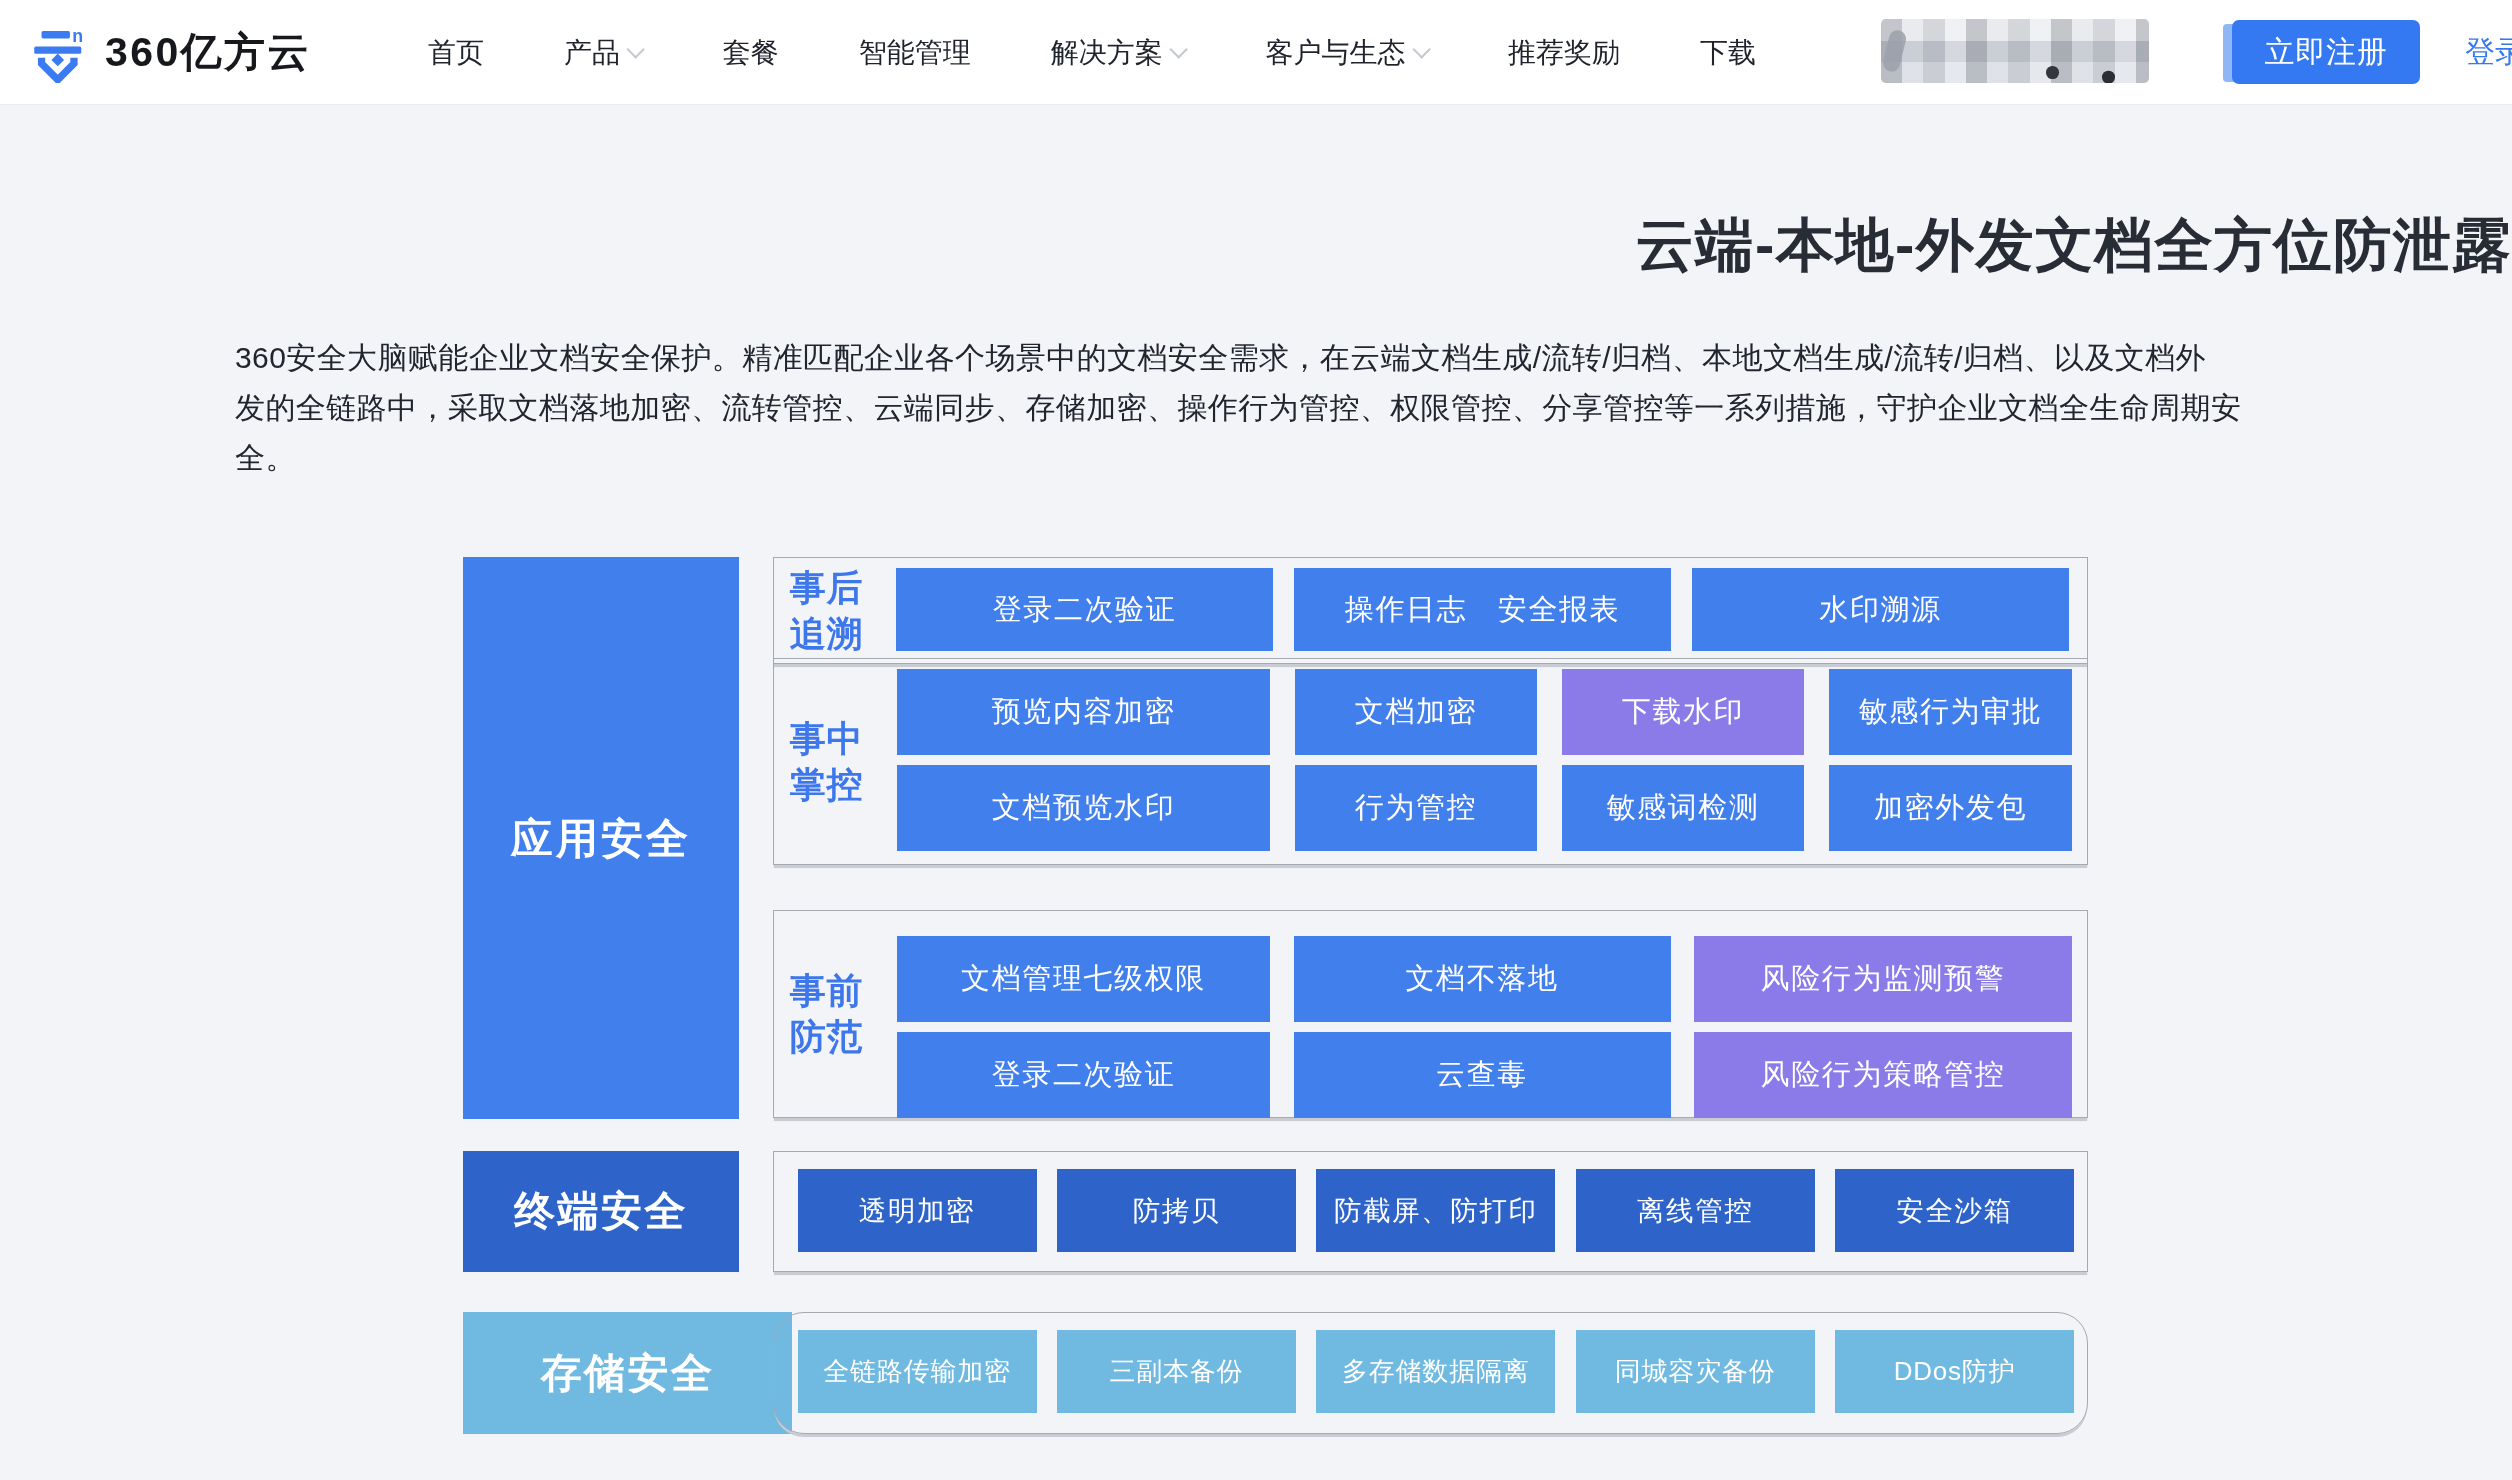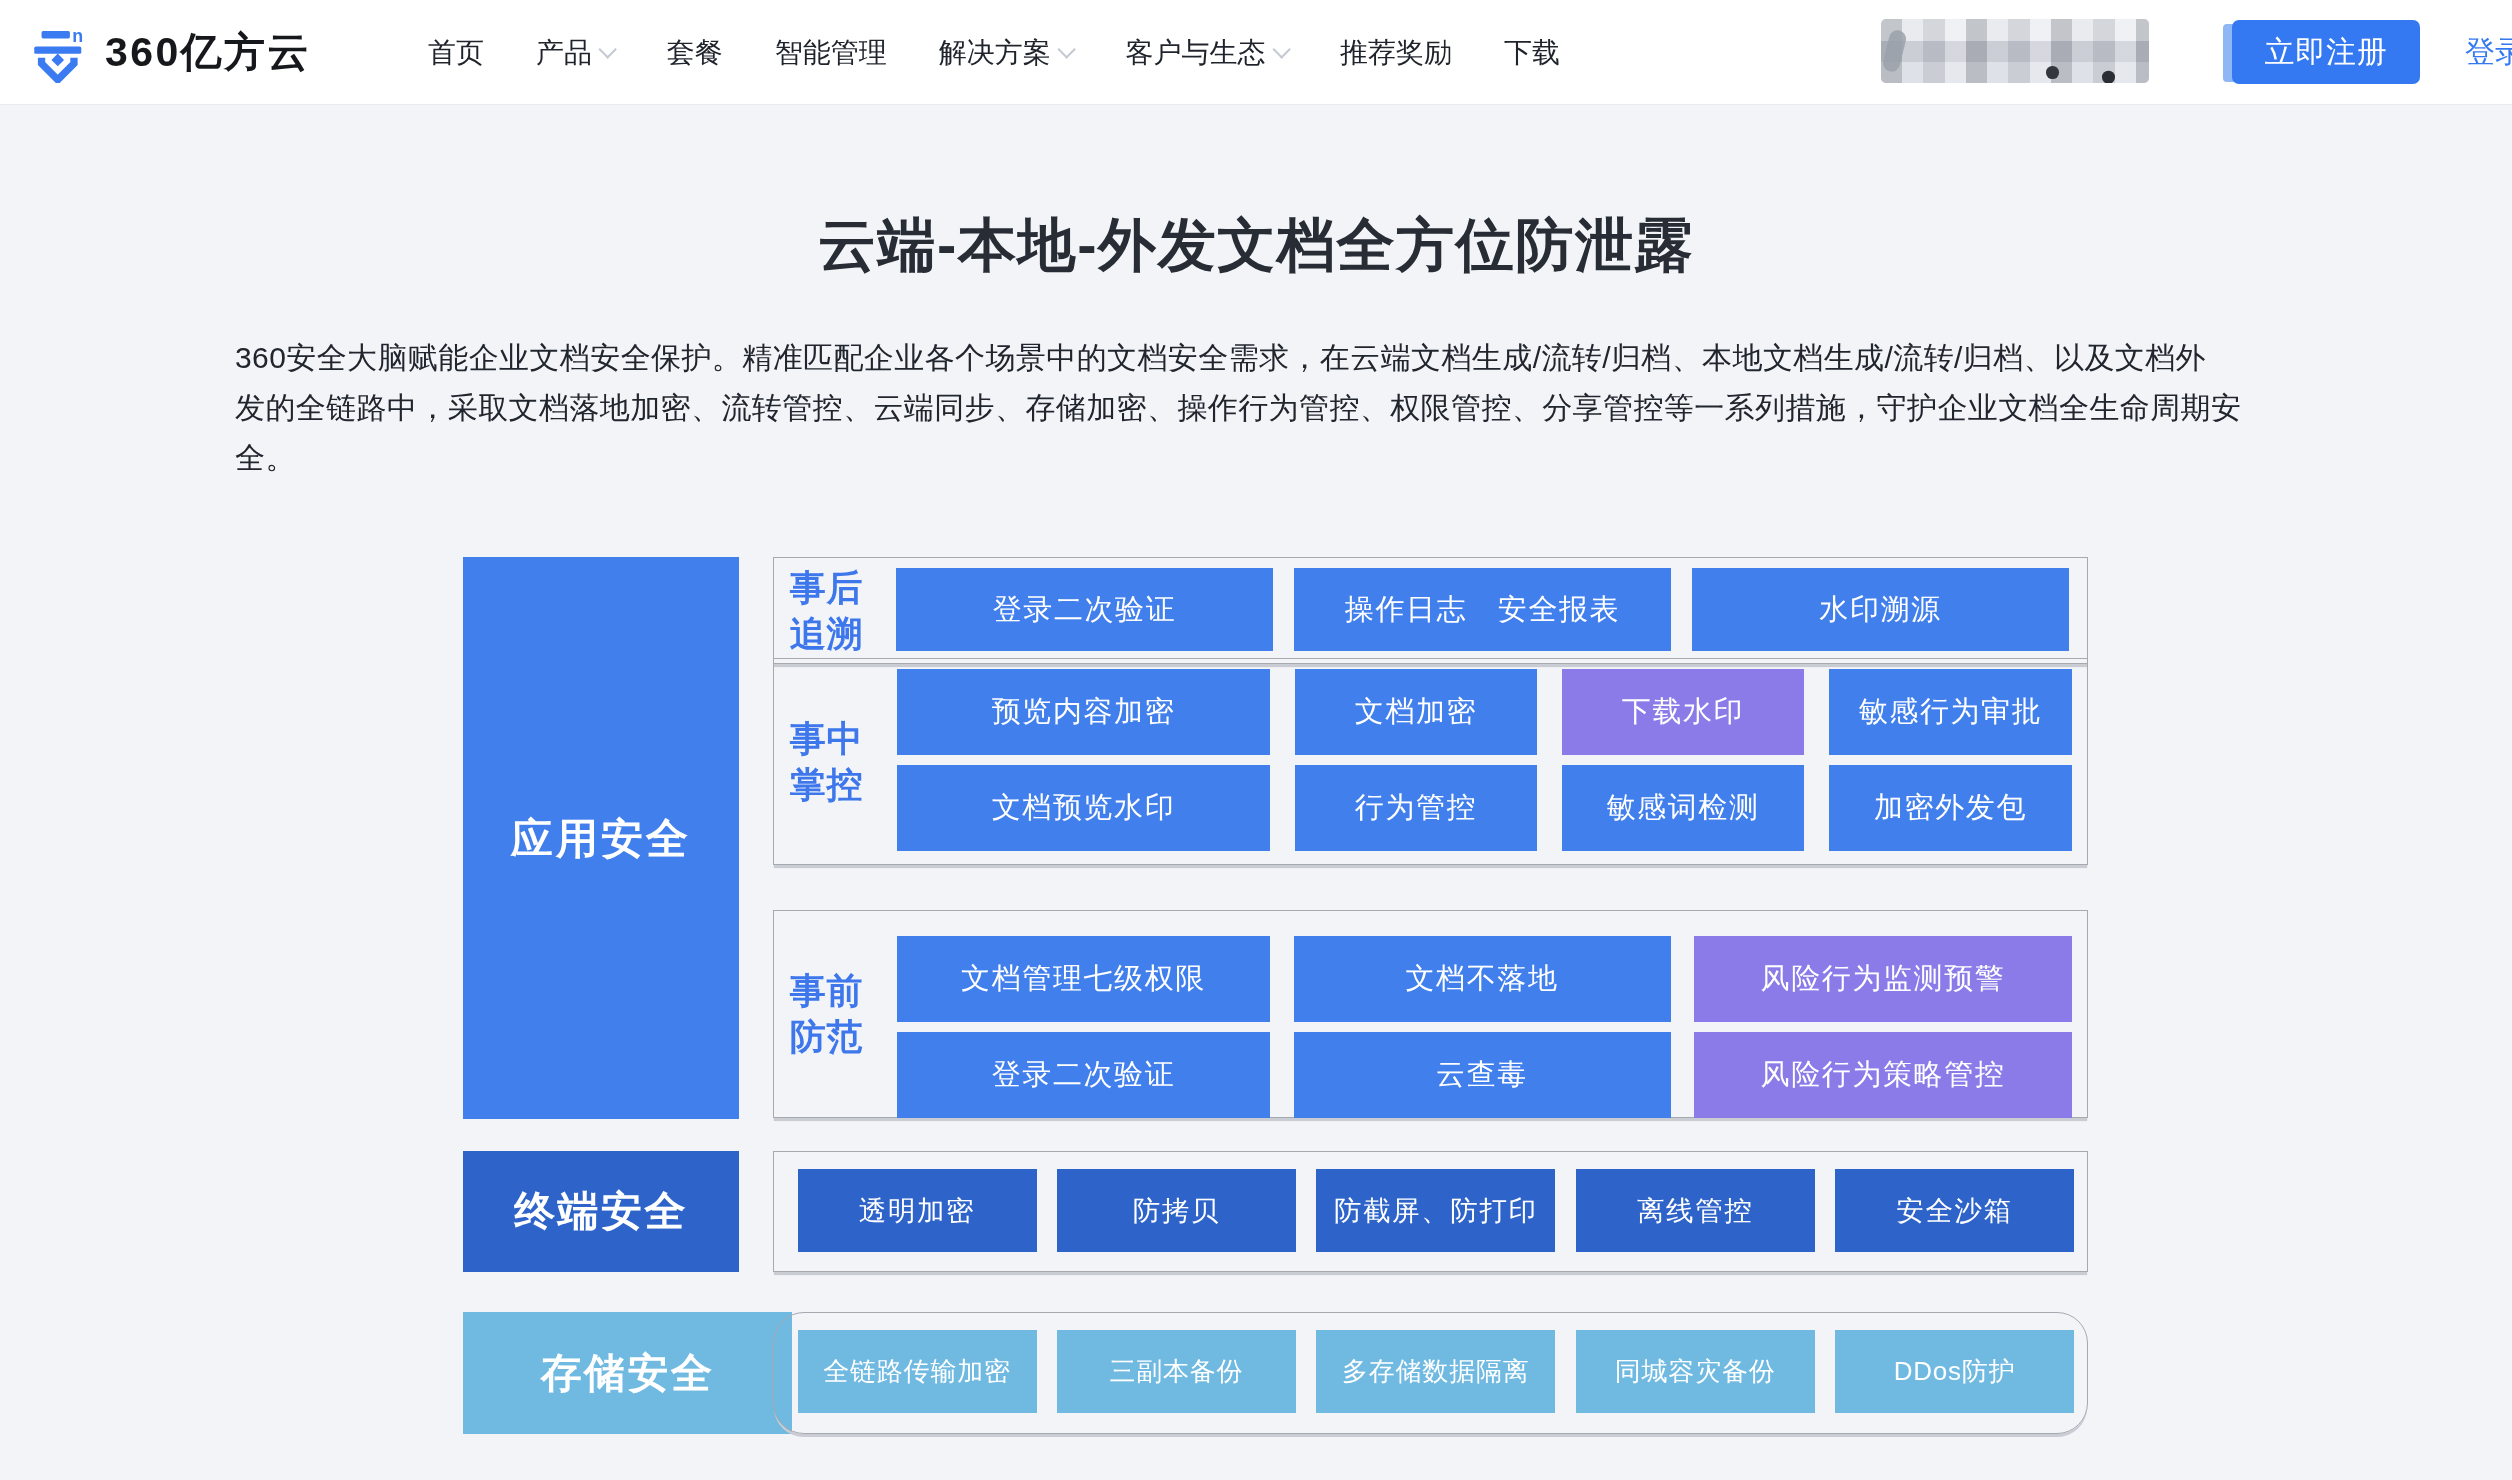--- a/index.html
+++ b/index.html
@@ -13,21 +13,21 @@
   }
 
   
   .header {
     position:absolute; left:0; top:0; width:2512px; height:105px;
     background:#FFFFFF; border-bottom:1.6px solid #E8EAEF;
     z-index:5;
   }
   .logo { position:absolute; left:31px; top:0; height:105px; display:flex; align-items:center; gap:14px; cursor:pointer; }
   .logo-text { font-size:41px; font-weight:900; color:#16181C; letter-spacing:2.4px; }
-  .nav { position:absolute; left:428px; top:0; height:105px; display:flex; align-items:center; gap:52px; }
+  .nav { position:absolute; left:428px; top:0; height:105px; display:flex; align-items:center; gap:80px; }
   .nav-item { display:flex; align-items:center; font-size:28px; color:#1F232B; cursor:pointer; white-space:nowrap; }
   .chev {
     width:13.3px; height:13.3px; margin-left:9.4px; margin-top:-6.3px;
     border-right:2.4px solid #C5C9D1; border-bottom:2.4px solid #C5C9D1;
     transform:rotate(45deg); display:inline-block;
   }
   .phone-blur {
     position:absolute; left:1881px; top:19px; width:268px; height:64px;
     border-radius:4.7px; overflow:hidden;
     background-image:
@@ -50,21 +50,21 @@
     cursor:pointer; letter-spacing:0.8px;
   }
   .login-link {
     position:absolute; left:2465px; top:0; height:105px; display:flex; align-items:center;
     color:#3478F2; font-size:30px; white-space:nowrap; cursor:pointer;
   }
 
   
   .page-title {
     position:absolute; left:0; top:207px; width:2512px;
-    text-align:center; font-size:58px; font-weight:bold; color:#272C35; letter-spacing:1.6px;
+    text-align:right; font-size:58px; font-weight:bold; color:#272C35; letter-spacing:1.6px;
   }
   .page-desc { position:absolute; left:235px; top:333px; width:2095px; font-size:30px; color:#21252D; }
   .page-desc .line { height:50px; line-height:50px; letter-spacing:0.4px; }
 
   
   .side-box { position:absolute; display:flex; flex-direction:row; align-items:center; justify-content:center; color:#FFFFFF; font-weight:bold; }
   .app-box { left:463px; top:557px; width:276px; height:562px; background:#417FEC; font-size:42px; }
   .app-box .ln { line-height:75px; letter-spacing:3.1px; }
   .terminal-box { left:463px; top:1151px; width:276px; height:121px; background:#2E64C9; font-size:41px; letter-spacing:2.4px; }
   .storage-box { left:463px; top:1312px; width:329px; height:122px; background:#70BAE2; font-size:41px; letter-spacing:2.4px; }

